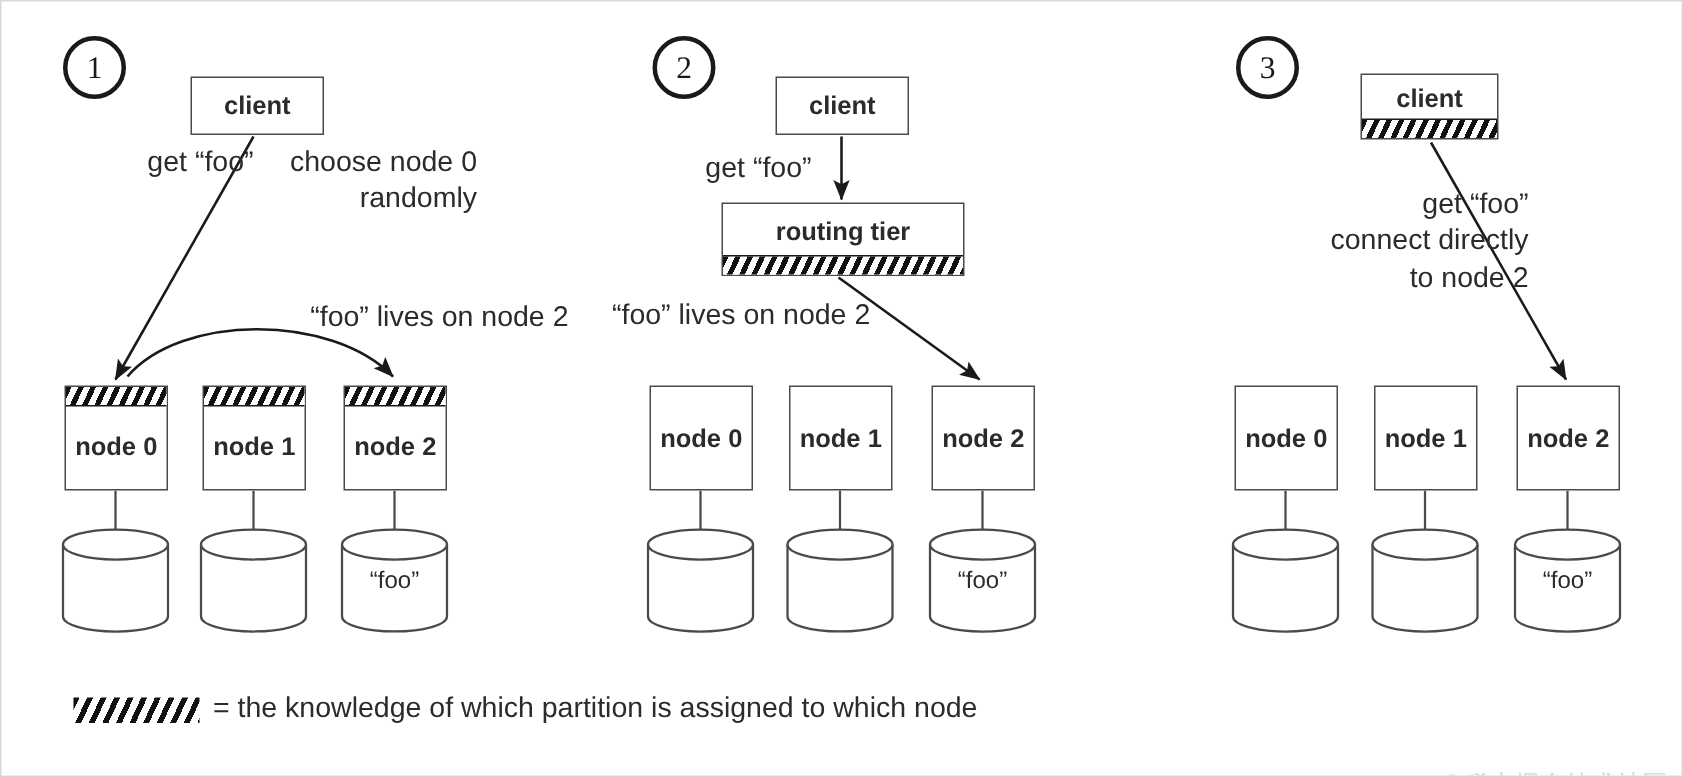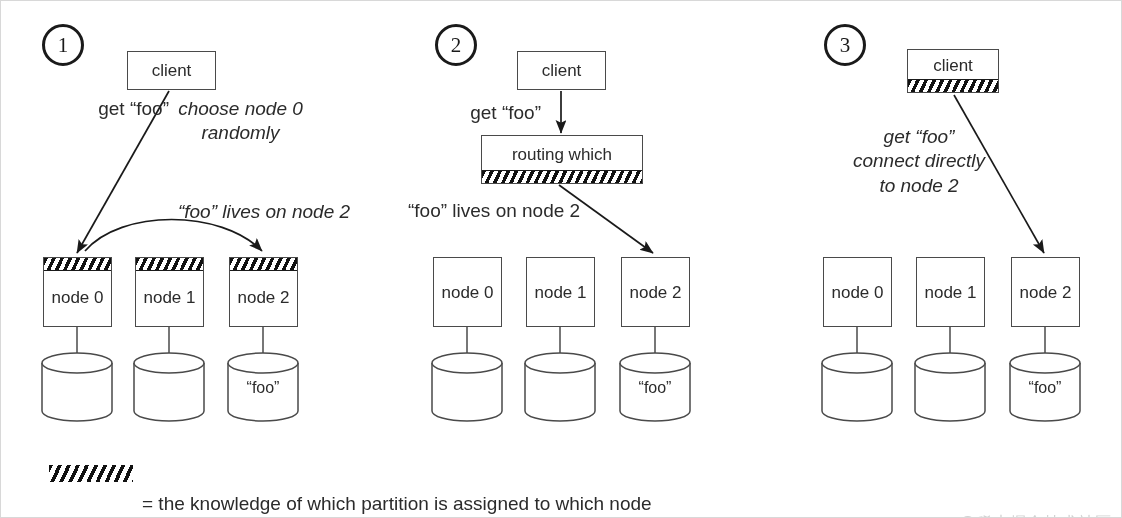--- a/index.html
+++ b/index.html
@@ -43,20 +43,21 @@
   .box {
     position: absolute;
     box-sizing: border-box;
     border: 1.6px solid #4a4a4a;
     background: #ffffff;
     display: flex;
     align-items: center;
     justify-content: center;
     font-size: 17px;
     color: #2b2b2b;
+    font-weight: bold;
   }
   .box .box-label {
     display: block;
     line-height: 1;
   }
   .box.hatch-top .box-label { margin-top: 11px; }
   .box.hatch-bottom .box-label { margin-bottom: 11px; }
   .hatch {
     position: absolute;
     left: 0;
@@ -70,21 +71,21 @@
   }
   .hatch.top { top: 0; border-bottom: 1.4px solid #1a1a1a; }
   .hatch.bottom { bottom: 0; border-top: 1.4px solid #1a1a1a; }
   .note {
     position: absolute;
     font-size: 19px;
     line-height: 1.28;
     color: #2b2b2b;
     white-space: pre-line;
   }
-  .note.center { text-align: center; font-style: italic; }
+  .note.center { text-align: right; }
   .note.right { text-align: right; }
   .cyl-text {
     position: absolute;
     font-size: 16px;
     color: #2b2b2b;
     text-align: center;
   }
   .legend-hatch {
     position: absolute;
     box-sizing: border-box;
@@ -92,21 +93,20 @@
         115deg,
         #111111 0px, #111111 3.6px,
         #ffffff 3.6px, #ffffff 8.2px);
     background-color: #ffffff;
   }
   .legend-text {
     position: absolute;
     font-size: 19px;
     color: #2b2b2b;
     white-space: nowrap;
-    margin-top: 31px;
   }
   .watermark {
     position: absolute;
     font-size: 16px;
     color: #d2d2d2;
     white-space: nowrap;
     letter-spacing: 1px;
   }
 </style>
 </head>
@@ -210,21 +210,21 @@
     <span>2</span>
   </div>
 
   <div class="box" style="left:516px; top:50px; width:89px; height:39px;">
     <span class="box-label">client</span>
   </div>
 
   <div class="note right" style="left:430px; top:100px; width:110px;">get “foo”</div>
 
   <div class="box hatch-bottom" style="left:480px; top:134px; width:162px; height:49px;">
-    <span class="box-label">routing which</span>
+    <span class="box-label">routing tier</span>
     <span class="hatch bottom"></span>
   </div>
 
   <div class="note" style="left:407px; top:198px; width:250px;">“foo” lives on node 2</div>
 
   <div class="box" style="left:432px; top:256px; width:69px; height:70px;">
     <span class="box-label">node 0</span>
   </div>
   <div class="box" style="left:525px; top:256px; width:69px; height:70px;">
     <span class="box-label">node 1</span>

